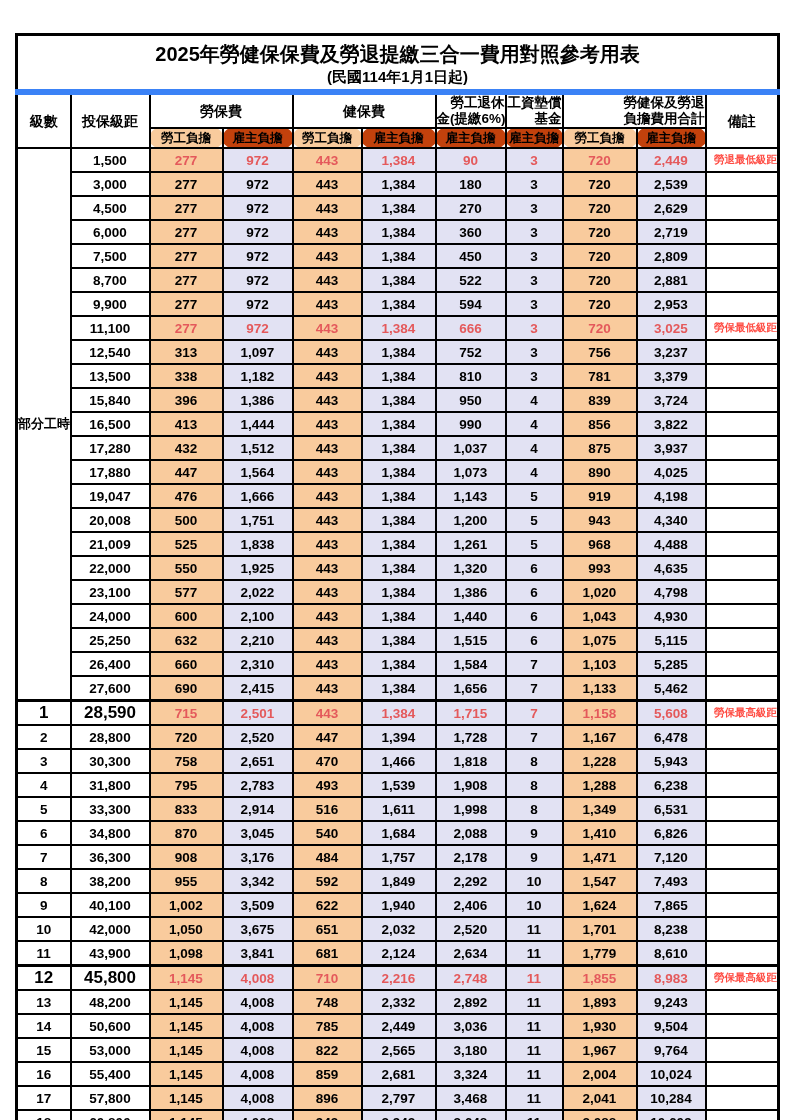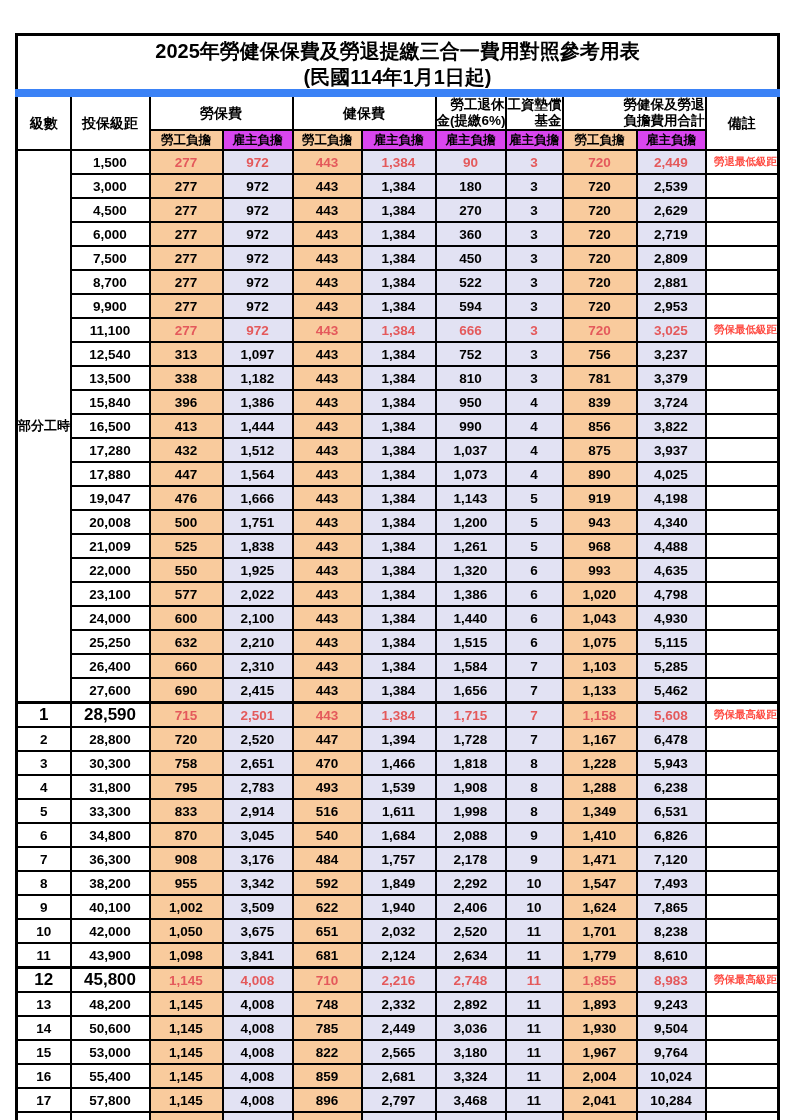--- a/index.html
+++ b/index.html
@@ -16,31 +16,31 @@
     border:3px solid #000;
   }
   td,th{
     border:2px solid #000;
     text-align:center;
     vertical-align:middle;
     padding:0;
     overflow:hidden;
     white-space:nowrap;
   }
-  .title-cell{height:53px;border-bottom:8px solid #3b82f6;}
+  .title-cell{height:53px;border-bottom:6px solid #3b82f6;}
   .title-line{font-size:20px;font-weight:700;line-height:1.45;}
-  .subtitle-line{font-size:20px;font-weight:700;line-height:1.1;}
+  .subtitle-line{font-size:15px;font-weight:700;line-height:1.1;}
   .h-main{height:32px;font-size:14px;font-weight:700;line-height:1.15;}
-  .h-sub{height:18px;font-size:12.5px;font-weight:700;}
+  .h-sub{height:18px;font-size:12.5px;font-weight:700;border-radius:9px;}
   .two-line{font-size:13.5px;font-weight:700;line-height:1.2;text-align:right;}
   tbody td{height:22px;font-size:13.5px;font-weight:700;}
   td.emp{background:#F9CB9D;}
   td.er{background:#E2E2F3;}
   th.emp{background:#F9CB9D;}
-  th.er{background:#d946ef;}
+  th.er{background:#c2410c;}
   td.note{font-size:10.5px;font-weight:700;}
   tr.red-row td.emp, tr.red-row td.er{color:#E4595B;}
   tr.red-row td.note{color:#FF4B42;text-align:right;}
   tr.big-row td.lvl, tr.big-row td.sal{font-size:17px;}
   tr.big-row td{border-top-width:3px;}
   td.section{font-size:13px;font-weight:700;}
 </style>
 </head>
 <body>
 

